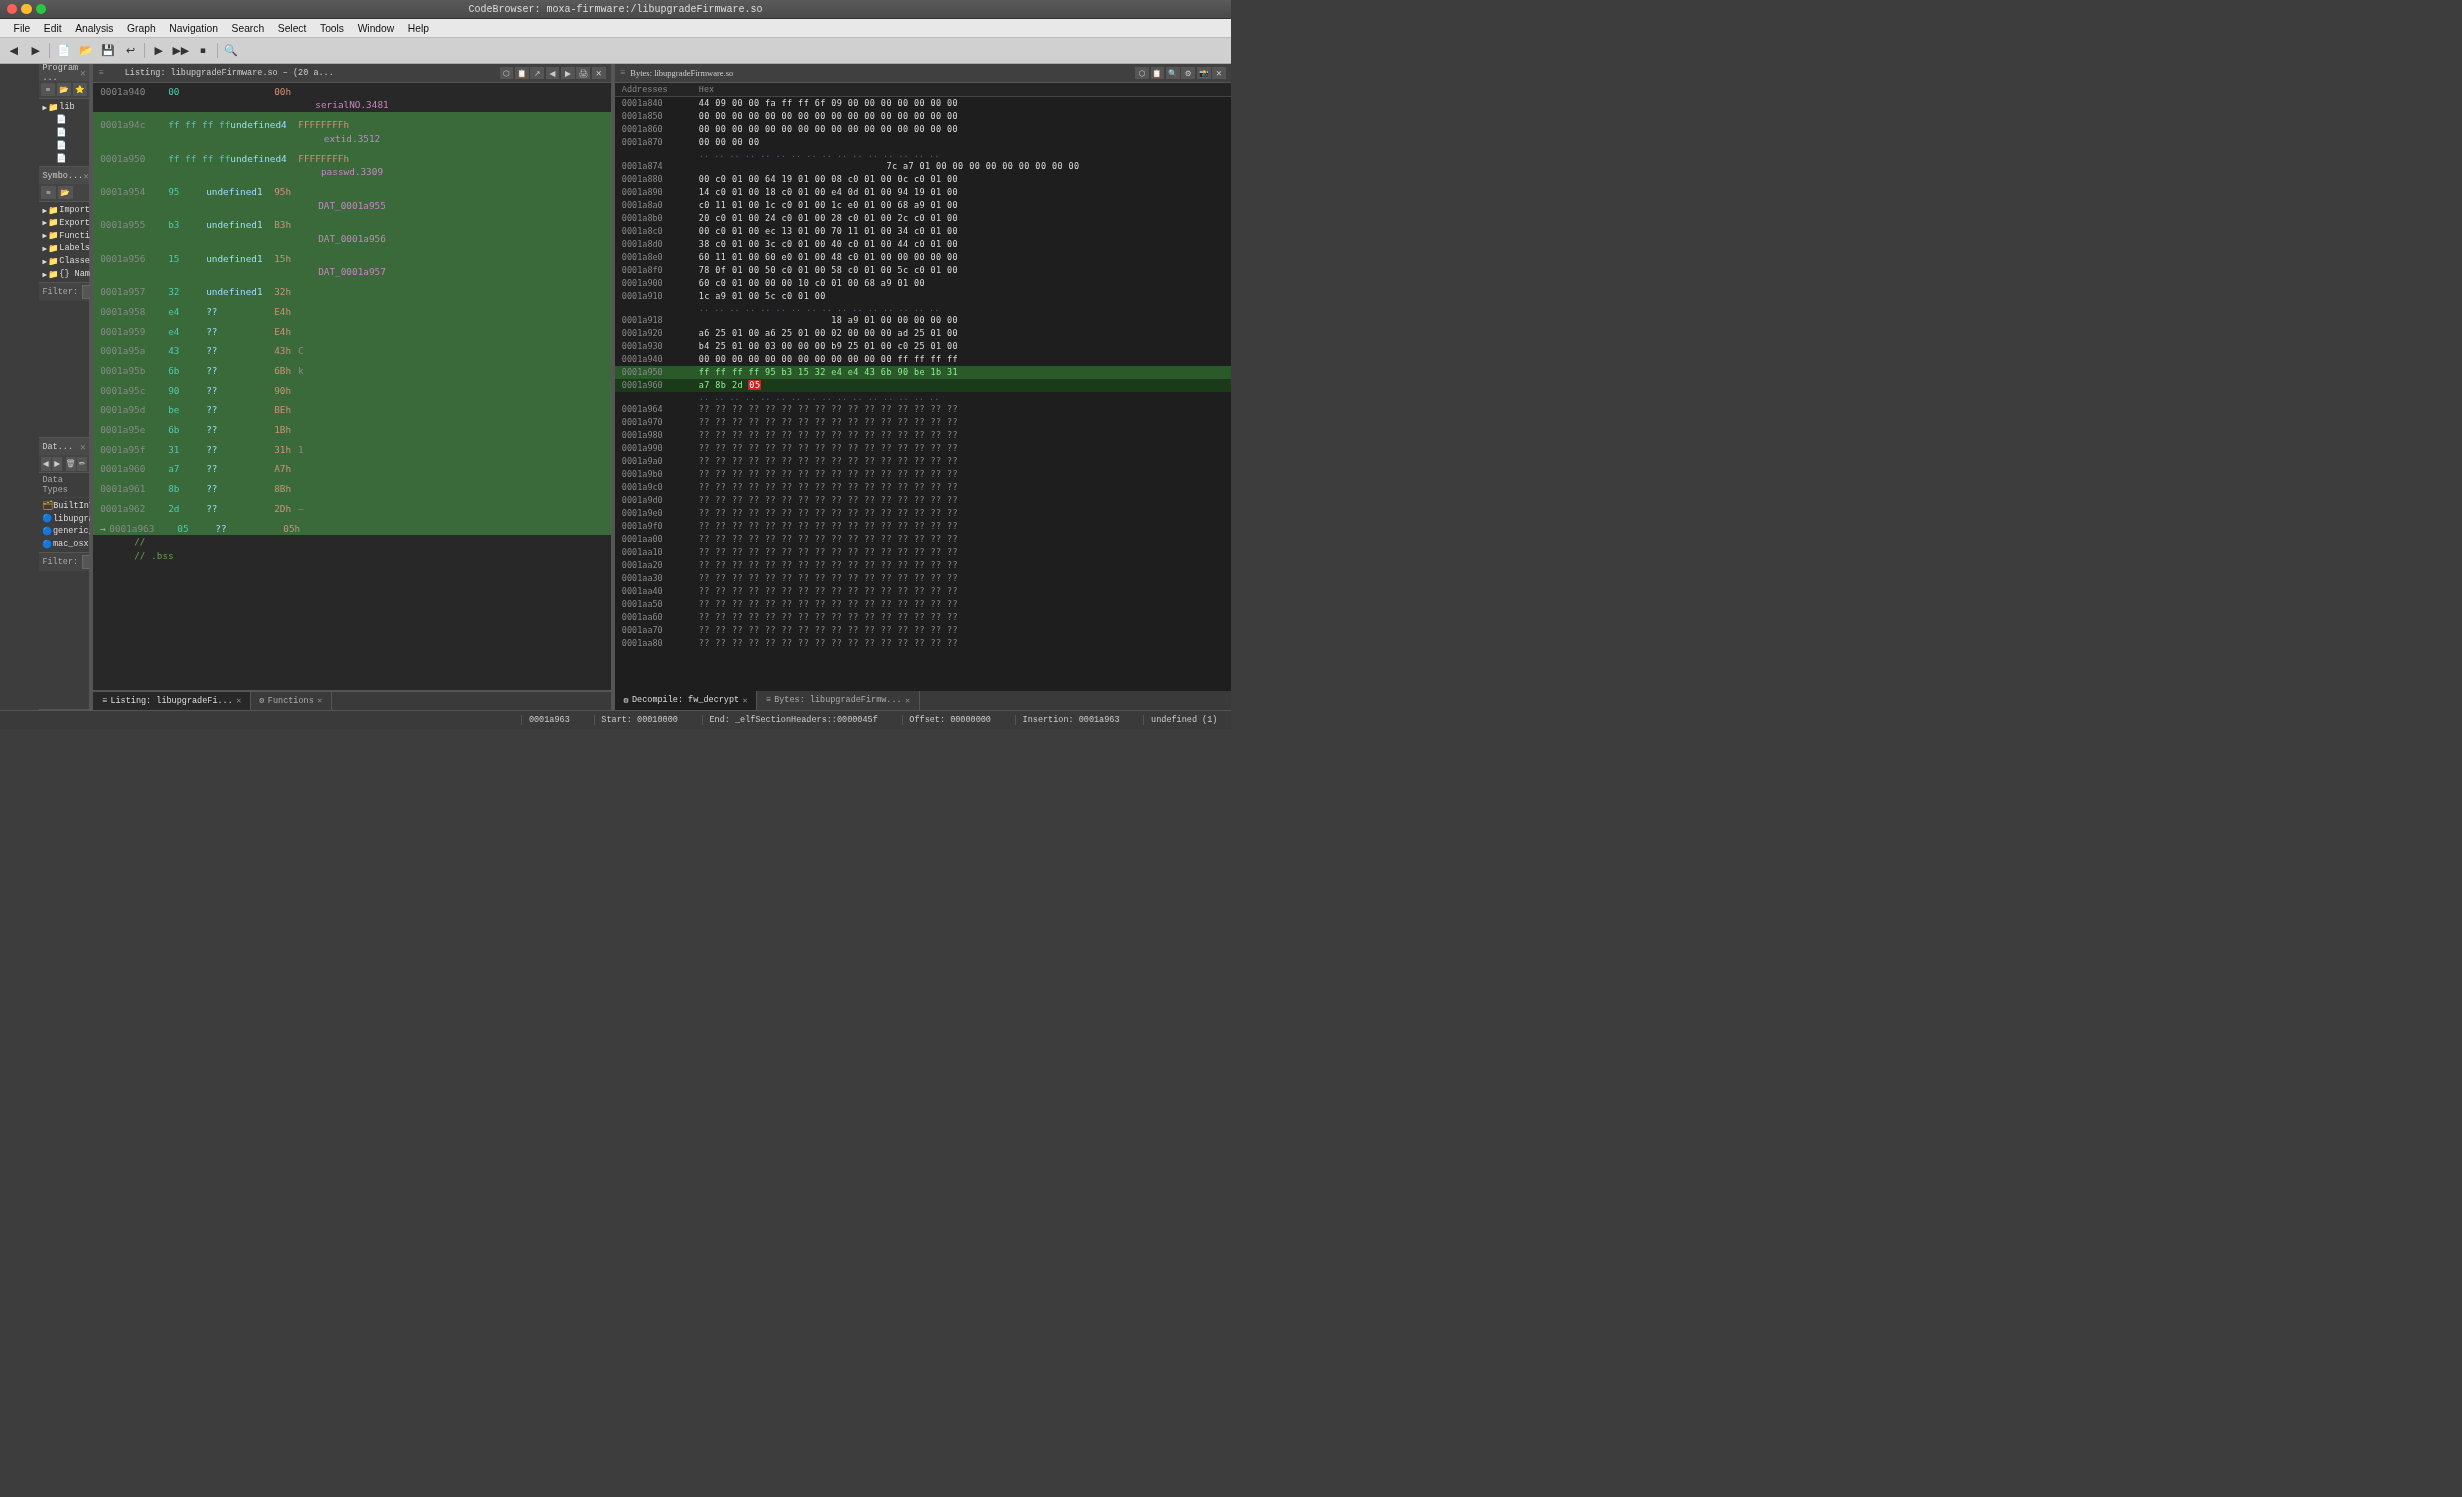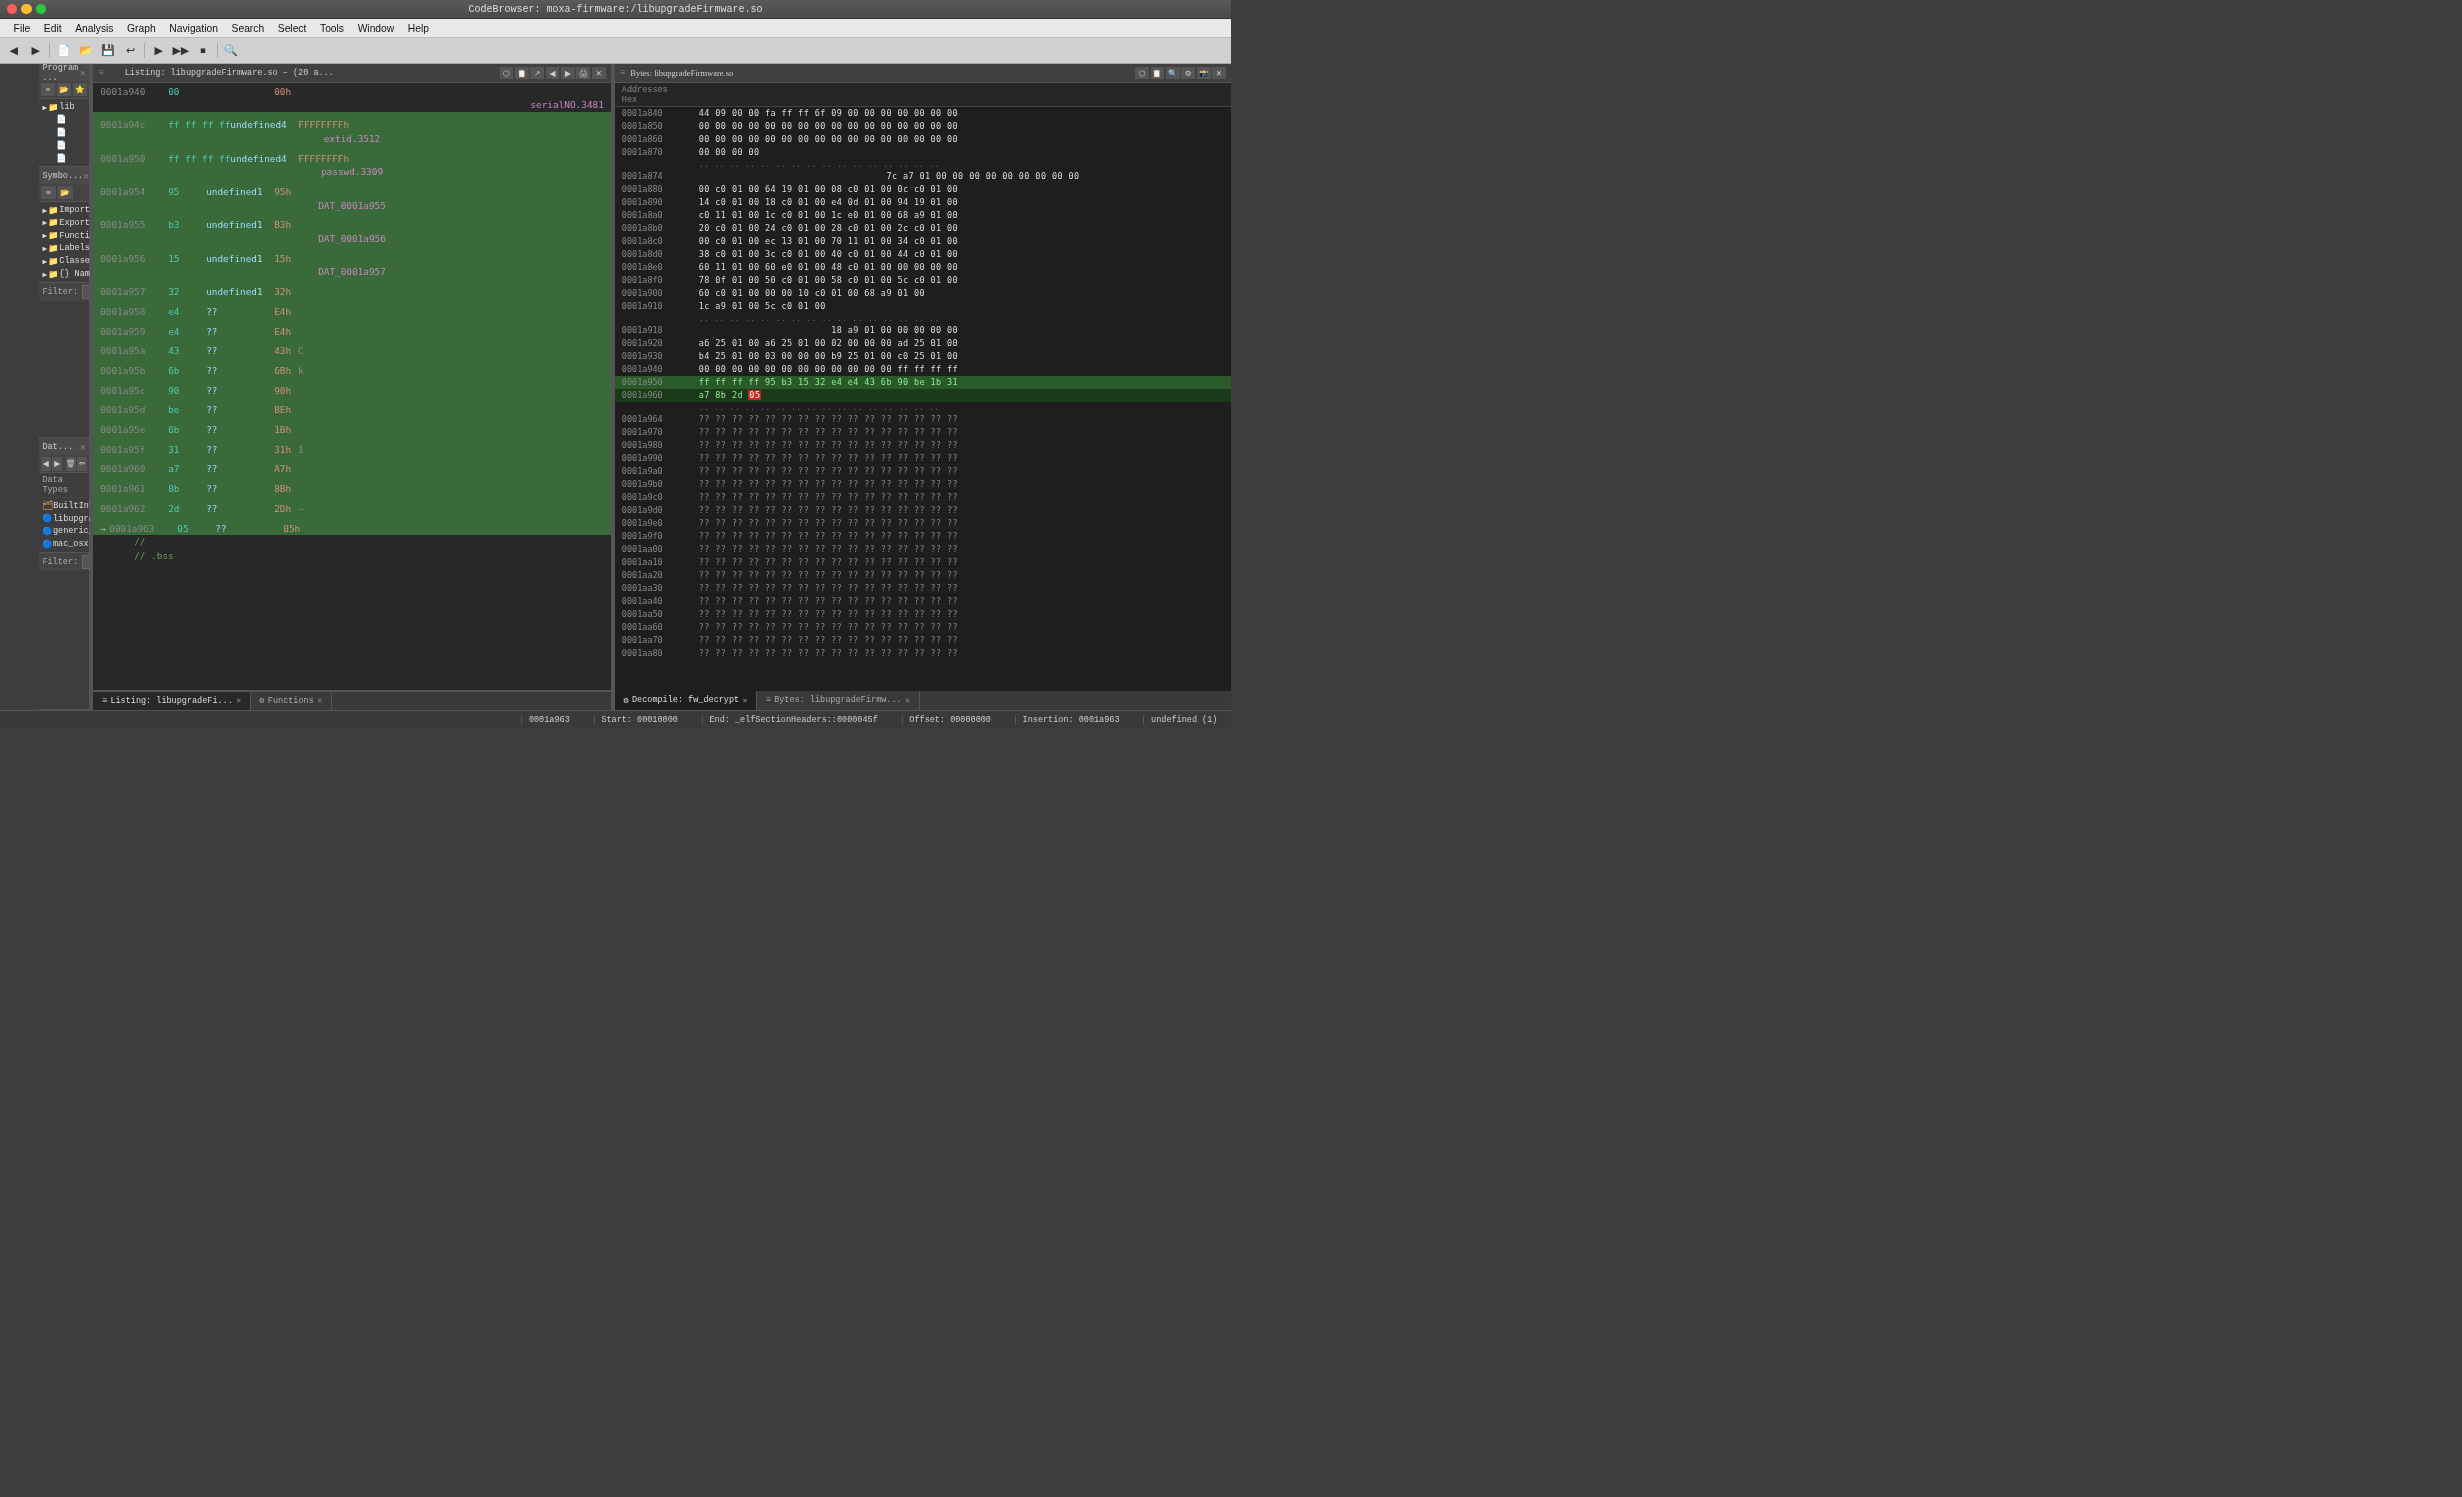--- a/index.html
+++ b/index.html
@@ -269,21 +269,20 @@
       font-family: 'Menlo', monospace;
       font-size: 8.5px;
     }
     .bytes-column-header {
       display: flex;
       padding: 1.7px 6.8px;
       background: #252525;
       border-bottom: 0.9px solid #444;
       color: #888;
       font-size: 8.5px;
-      flex-direction: column;
     }
     .col-addr { min-width: 77px; }
     .col-hex { flex: 1; }
     .bytes-row {
       display: flex;
       align-items: center;
       padding: 0 6.8px;
       line-height: 13px;
       white-space: nowrap;
     }
@@ -558,21 +557,21 @@
       <div class="listing-content">
 
         <div class="listing-row">
           <span class="addr">0001a940</span>
           <span class="hex-val">00</span>
           <span class="type-name"></span>
           <span class="val">00h</span>
         </div>
 
         <div class="listing-row">
-          <span style="flex:1; text-align:right;">
+          <span style="flex:1; text-align:center;">
             <span class="label-text">serialNO.3481</span>
           </span>
         </div>
 
         <div class="listing-row highlighted">
           <span class="addr">0001a94c</span>
           <span class="hex-val">ff ff ff ff</span>
           <span class="type-name">undefined4</span>
           <span class="val">FFFFFFFFh</span>
         </div>

